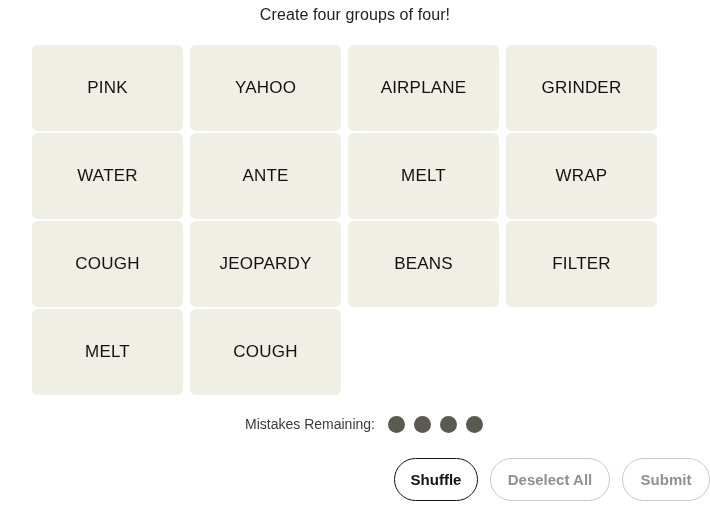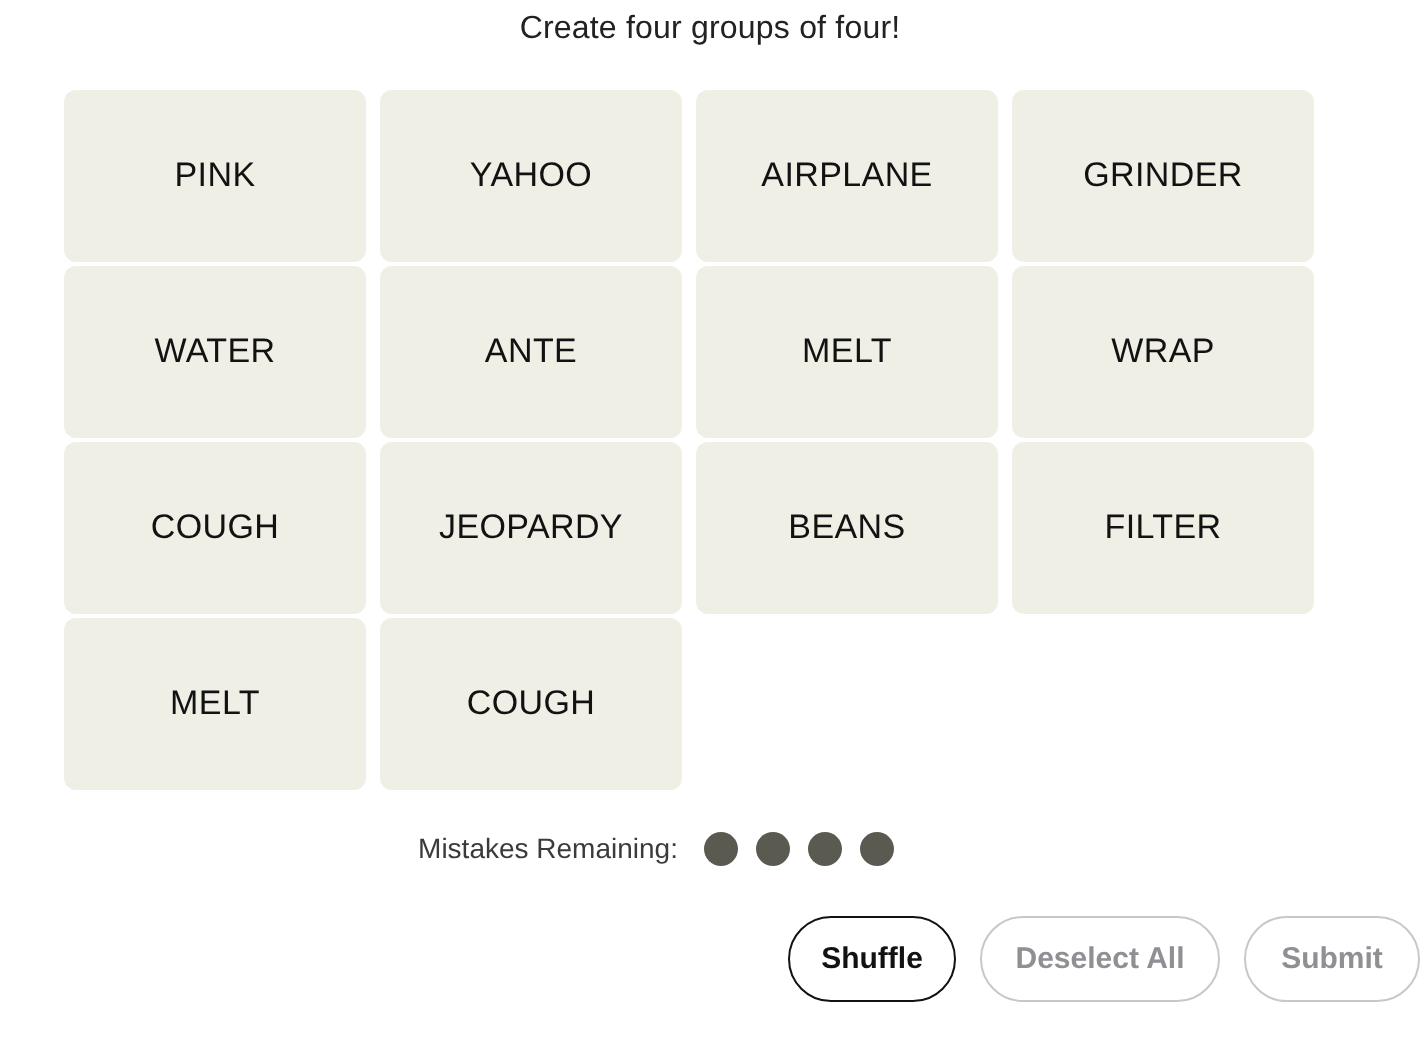--- a/index.html
+++ b/index.html
@@ -75,20 +75,21 @@
   .mistakes-row {
     position: absolute;
     top: 413px;
     left: 0;
     width: 656px;
     height: 22px;
     display: flex;
     align-items: center;
     justify-content: center;
     gap: 10px;
+    padding-left: 36px;
   }
 
   .mistakes-label {
     font-size: 14px;
     color: #3b3b3b;
     font-weight: 400;
     line-height: 20px;
     white-space: nowrap;
   }
 

